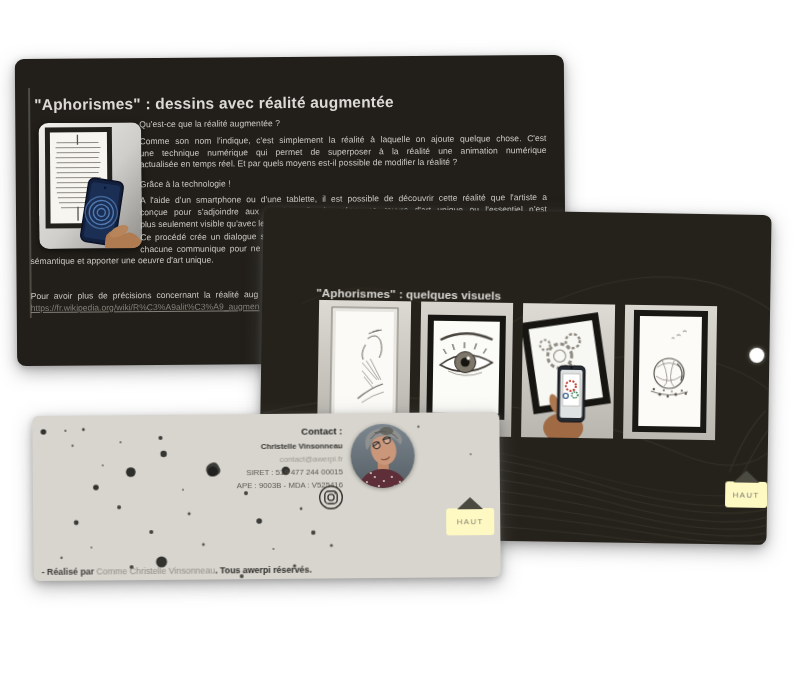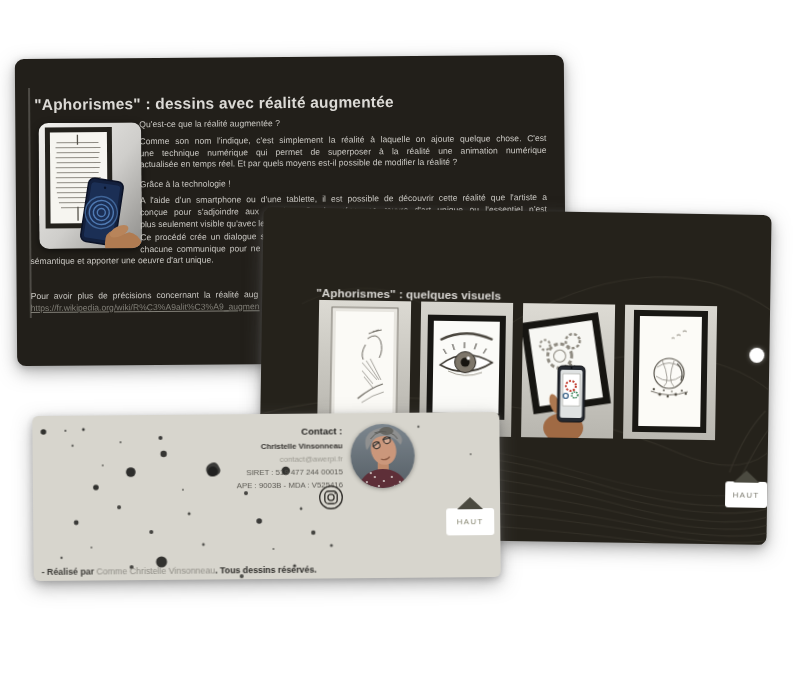--- a/index.html
+++ b/index.html
@@ -33,21 +33,21 @@
           transform:rotate(0.9deg);z-index:2;overflow:hidden;border-radius:8px;}
   .deco{position:absolute;left:0;top:0;}
   .s2-title{position:absolute;left:54px;top:68px;font-size:11.8px;font-weight:bold;
             color:#d6d4d0;white-space:nowrap;}
   .gallery{position:absolute;left:57px;top:92px;display:flex;gap:10px;}
   .art{width:92px;height:134px;}
   .art svg{display:block;}
   .dot{position:absolute;left:488px;top:133px;width:15px;height:15px;border-radius:50%;
        background:#ffffff;box-shadow:0 0 4px rgba(255,255,255,.4);}
   
-  .haut{position:absolute;background:#ffffff;border-radius:3px;display:flex;align-items:center;
+  .haut{position:absolute;background:#fef9c3;border-radius:3px;display:flex;align-items:center;
         justify-content:center;font-size:8px;letter-spacing:1.3px;color:#85846f;cursor:pointer;}
   .haut::before{content:"";position:absolute;top:-11px;left:50%;transform:translateX(-50%);
         border-left:13px solid transparent;border-right:13px solid transparent;
         border-bottom:12px solid #4b4a40;}
   #haut2{left:466px;top:267px;width:42px;height:26px;color:#7b7a6e;}
   #haut3{left:413px;top:96px;width:48px;height:27px;}
   
   #slide3{left:33px;top:414px;width:467px;height:165px;background:#d7d5cd;
           transform:rotate(-0.5deg);z-index:3;overflow:hidden;border-radius:6px;}
   .splat{position:absolute;left:0;top:0;}
@@ -361,17 +361,17 @@
         <ellipse cx="36" cy="7" rx="7" ry="4" fill="#55564f" opacity=".7"></ellipse>
         <g fill="none" stroke="#5c5c58" stroke-width="1">
           <path d="M24 9 q6 -3 12 -1 M20 15 q4 -6 10 -7 M40 9 q5 2 7 6"></path>
         </g>
       </svg>
     </div>
 
     <div class="haut" id="haut3">HAUT</div>
 
     <p class="s3-footer">
-      <span class="f-pre">- Réalisé par </span><span class="f-link">Comme Christelle Vinsonneau</span><span class="f-suf">. Tous dessins réservés.</span>
+      <span class="f-pre">- Réalisé par </span><span class="f-link">Comme Christelle Vinsonneau</span><span class="f-suf">. Tous awerpi réservés.</span>
     </p>
   </section>
 
 </div>
 
 </body></html>

